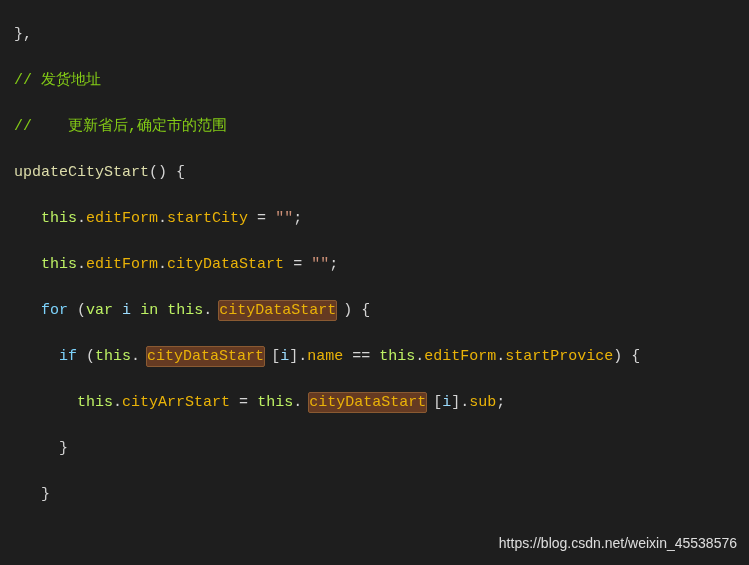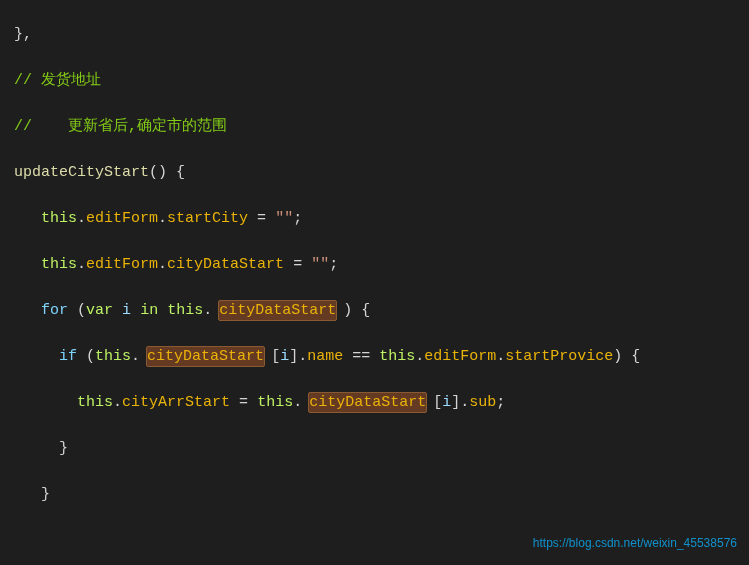--- a/index.html
+++ b/index.html
@@ -35,23 +35,23 @@
     border-radius: 2px;
     padding: 0 0;
     margin: -1px 6px;
     display: inline-block;
     line-height: 19px;
   }
   .watermark {
     position:absolute;
     right: 12px;
     bottom: 10px;
-    color: #0ea5e9;
+    color: #ffffff;
     font-family: Arial, sans-serif;
-    font-size: 12px;
+    font-size: 14px;
     opacity: 0.85;
   }
 </style>
 </head>
 <body>
 
 <div class="editor">
 <span class="line"><span class="c-punc">},</span></span>
 <span class="line"><span class="c-comment">// 发货地址</span></span>
 <span class="line"><span class="c-comment">//    更新省后,确定市的范围</span></span>

